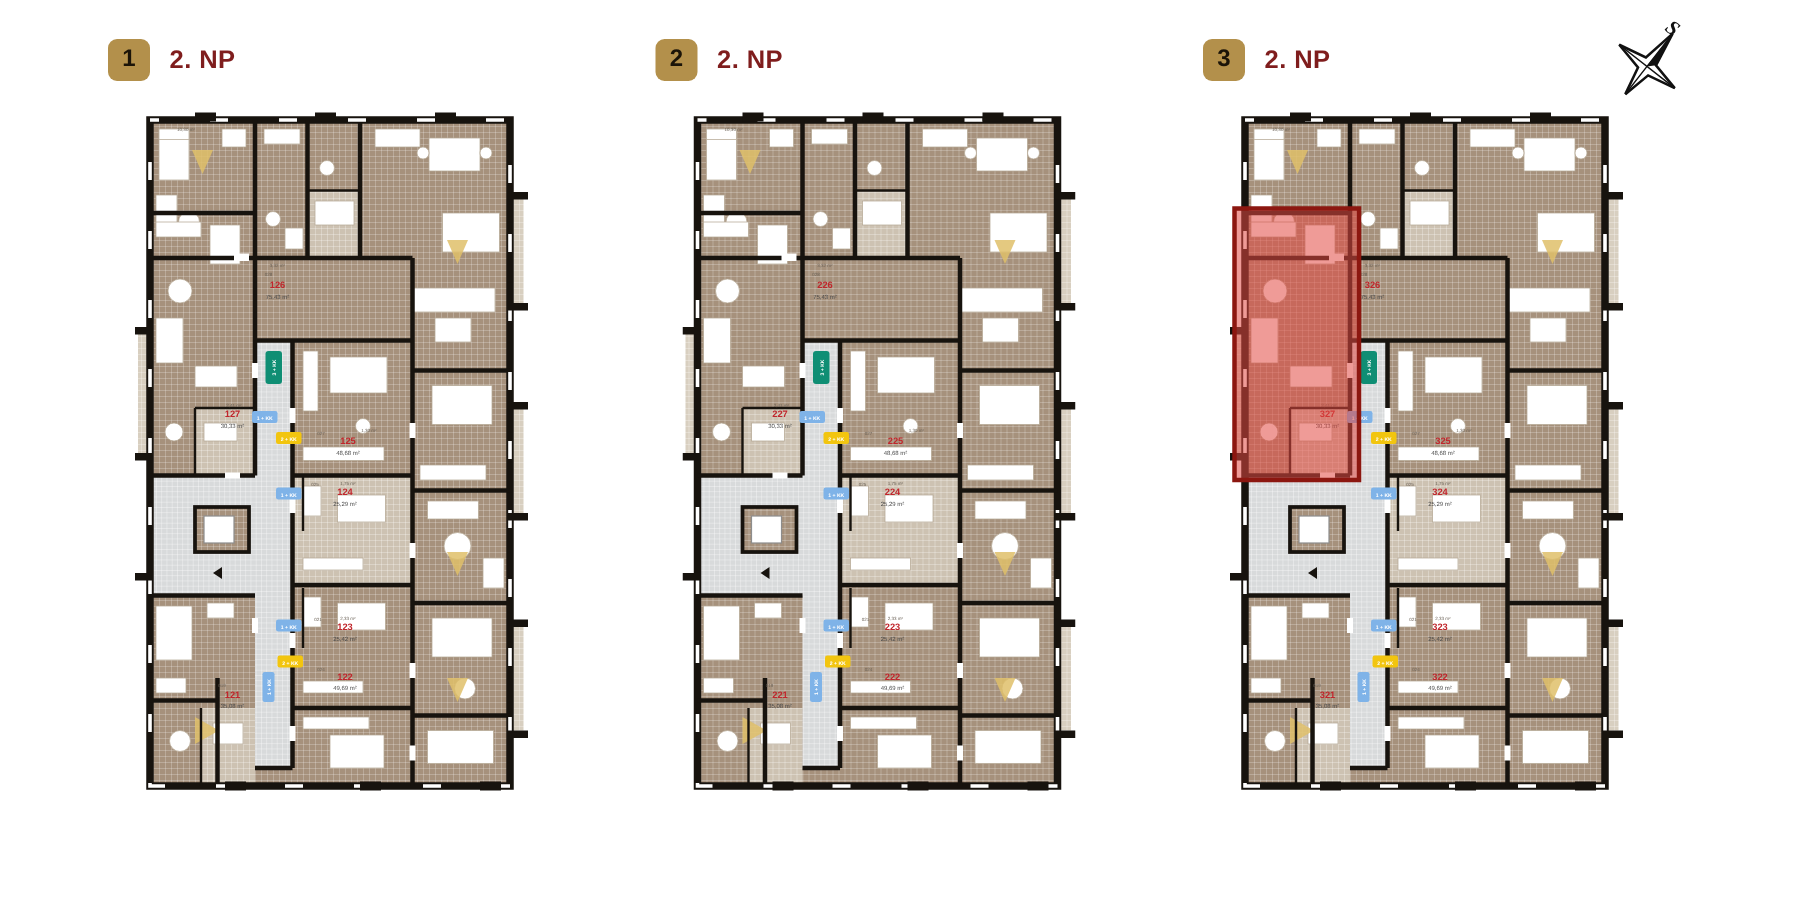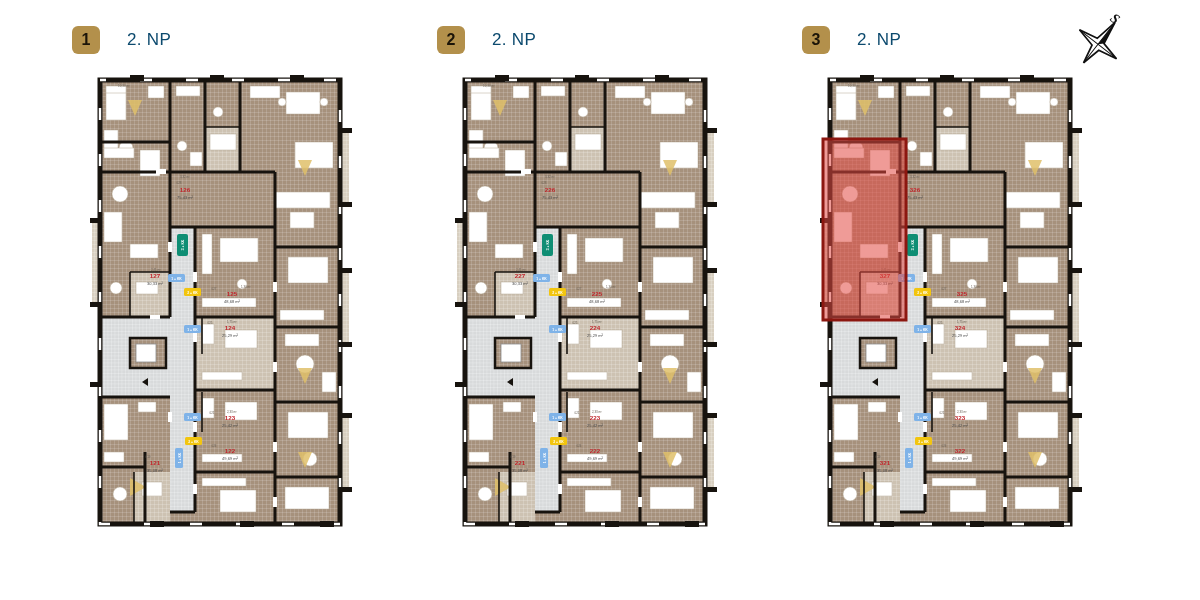--- a/index.html
+++ b/index.html
@@ -5,21 +5,21 @@
   html,body{margin:0;padding:0;background:#fff;}
   body{font-family:"Liberation Sans", sans-serif;}
   #canvas{position:relative;width:1200px;height:600px;background:#fff;overflow:hidden;}
   .panel{position:absolute;top:26px;width:300px;}
   .panel:nth-child(1){left:72px;}
   .panel:nth-child(2){left:437px;}
   .panel:nth-child(3){left:802px;}
   .panel-header{display:flex;align-items:center;height:28px;margin-bottom:18px;}
   .floor-badge{width:28px;height:28px;border-radius:6px;background:var(--accent-gold,#b3904b);
     color:#1b1408;font-weight:bold;font-size:16px;display:flex;align-items:center;justify-content:center;}
-  .floor-title{margin-left:27px;font-weight:normal;font-size:17px;color:#0c4a6e;letter-spacing:.3px;}
+  .floor-title{margin-left:13px;font-weight:bold;font-size:17px;color:#7f1d1d;letter-spacing:.3px;}
   .plan-svg{display:block;margin-left:18px;}
   
   .wall{stroke:var(--wall-black,#17130e);fill:none;stroke-linecap:butt;}
   .w-outer{stroke-width:5;}
   .w-main{stroke-width:3;}
   .w-thin{stroke-width:1.6;}
   .furn{fill:#ffffff;stroke:#b5a894;stroke-width:.5;}
   .unum{fill:var(--unit-number-red,#c0262c);font-weight:bold;font-size:6.2px;}
   .uarea{fill:#4a4a4a;font-size:4px;}
   .micro{fill:#6b6257;font-size:3px;}

